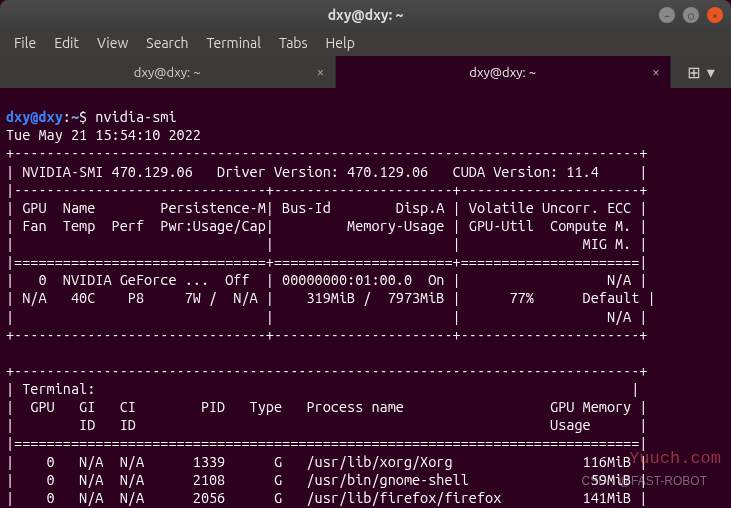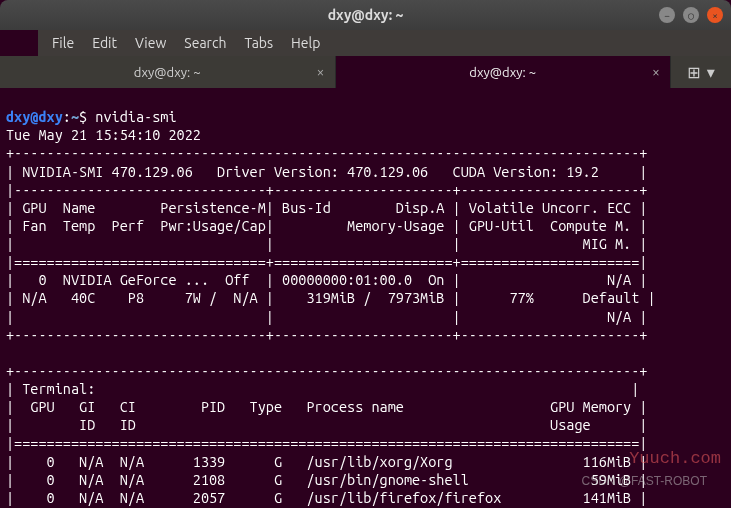--- a/index.html
+++ b/index.html
@@ -45,21 +45,20 @@
     .btn-max { background: #888; }
     .btn-close { background: #e95420; }
     .menubar {
       background: #3f3b39;
       height: 26px;
       display: flex;
       align-items: center;
       padding: 0 6px;
       gap: 2px;
       font-family: Ubuntu, sans-serif;
-      margin-left: 38px;
     }
     .menu-item {
       color: #dcdcdc;
       font-size: 14px;
       padding: 3px 8px;
       cursor: pointer;
     }
     .tabbar {
       background: #373531;
       height: 32px;
@@ -139,20 +138,21 @@
     <div class="window-btn btn-max">○</div>
     <div class="window-btn btn-close">×</div>
   </div>
 </div>
 
 <div class="menubar">
   <span class="menu-item">File</span>
   <span class="menu-item">Edit</span>
   <span class="menu-item">View</span>
   <span class="menu-item">Search</span>
+  <span class="menu-item">Terminal</span>
   <span class="menu-item">Tabs</span>
   <span class="menu-item">Help</span>
 </div>
 
 <div class="tabbar">
   <div class="tab inactive">
     <span>dxy@dxy: ~</span>
     <span class="tab-close">×</span>
   </div>
   <div class="tab active">
@@ -162,36 +162,36 @@
   <div class="tab-extra">
     <span>⊞</span>
     <span>▾</span>
   </div>
 </div>
 
 <div class="terminal">
 <span class="prompt-user">dxy@dxy</span><span class="prompt-colon">:</span><span class="prompt-path">~</span><span class="prompt-dollar">$</span> <span>nvidia-smi</span>
 <span>Tue May 21 15:54:10 2022</span>
 <span>+-----------------------------------------------------------------------------+</span>
-<span>| NVIDIA-SMI 470.129.06   Driver Version: 470.129.06   CUDA Version: 19.2     |</span>
+<span>| NVIDIA-SMI 470.129.06   Driver Version: 470.129.06   CUDA Version: 11.4     |</span>
 <span>|-------------------------------+----------------------+----------------------+</span>
 <span>| GPU  Name        Persistence-M| Bus-Id        Disp.A | Volatile Uncorr. ECC |</span>
 <span>| Fan  Temp  Perf  Pwr:Usage/Cap|         Memory-Usage | GPU-Util  Compute M. |</span>
 <span>|                               |                      |               MIG M. |</span>
 <span>|===============================+======================+======================|</span>
 <span>|   0  NVIDIA GeForce ...  Off  | 00000000:01:00.0  On |                  N/A |</span>
 <span>| N/A   40C    P8     7W /  N/A |    319MiB /  7973MiB |      77%      Default |</span>
 <span>|                               |                      |                  N/A |</span>
 <span>+-------------------------------+----------------------+----------------------+</span>
 <span></span>
 <span>+-----------------------------------------------------------------------------+</span>
 <span>| Terminal:                                                                  |</span>
 <span>|  GPU   GI   CI        PID   Type   Process name                  GPU Memory |</span>
 <span>|        ID   ID                                                   Usage      |</span>
 <span>|=============================================================================|</span>
 <span>|    0   N/A  N/A      1339      G   /usr/lib/xorg/Xorg                116MiB |</span>
 <span>|    0   N/A  N/A      2108      G   /usr/bin/gnome-shell               59MiB |</span>
-<span>|    0   N/A  N/A      2057      G   /usr/lib/firefox/firefox          141MiB |</span>
+<span>|    0   N/A  N/A      2056      G   /usr/lib/firefox/firefox          141MiB |</span>
 <span class="prompt-user">dxy@dxy</span><span class="prompt-colon">:</span><span class="prompt-path">~</span><span class="prompt-dollar">$</span> 
 </div>
 
 <div class="watermark1">Yuuch.com</div>
 <div class="watermark2">CSDN @FAST-ROBOT</div>
 
 </body></html>

